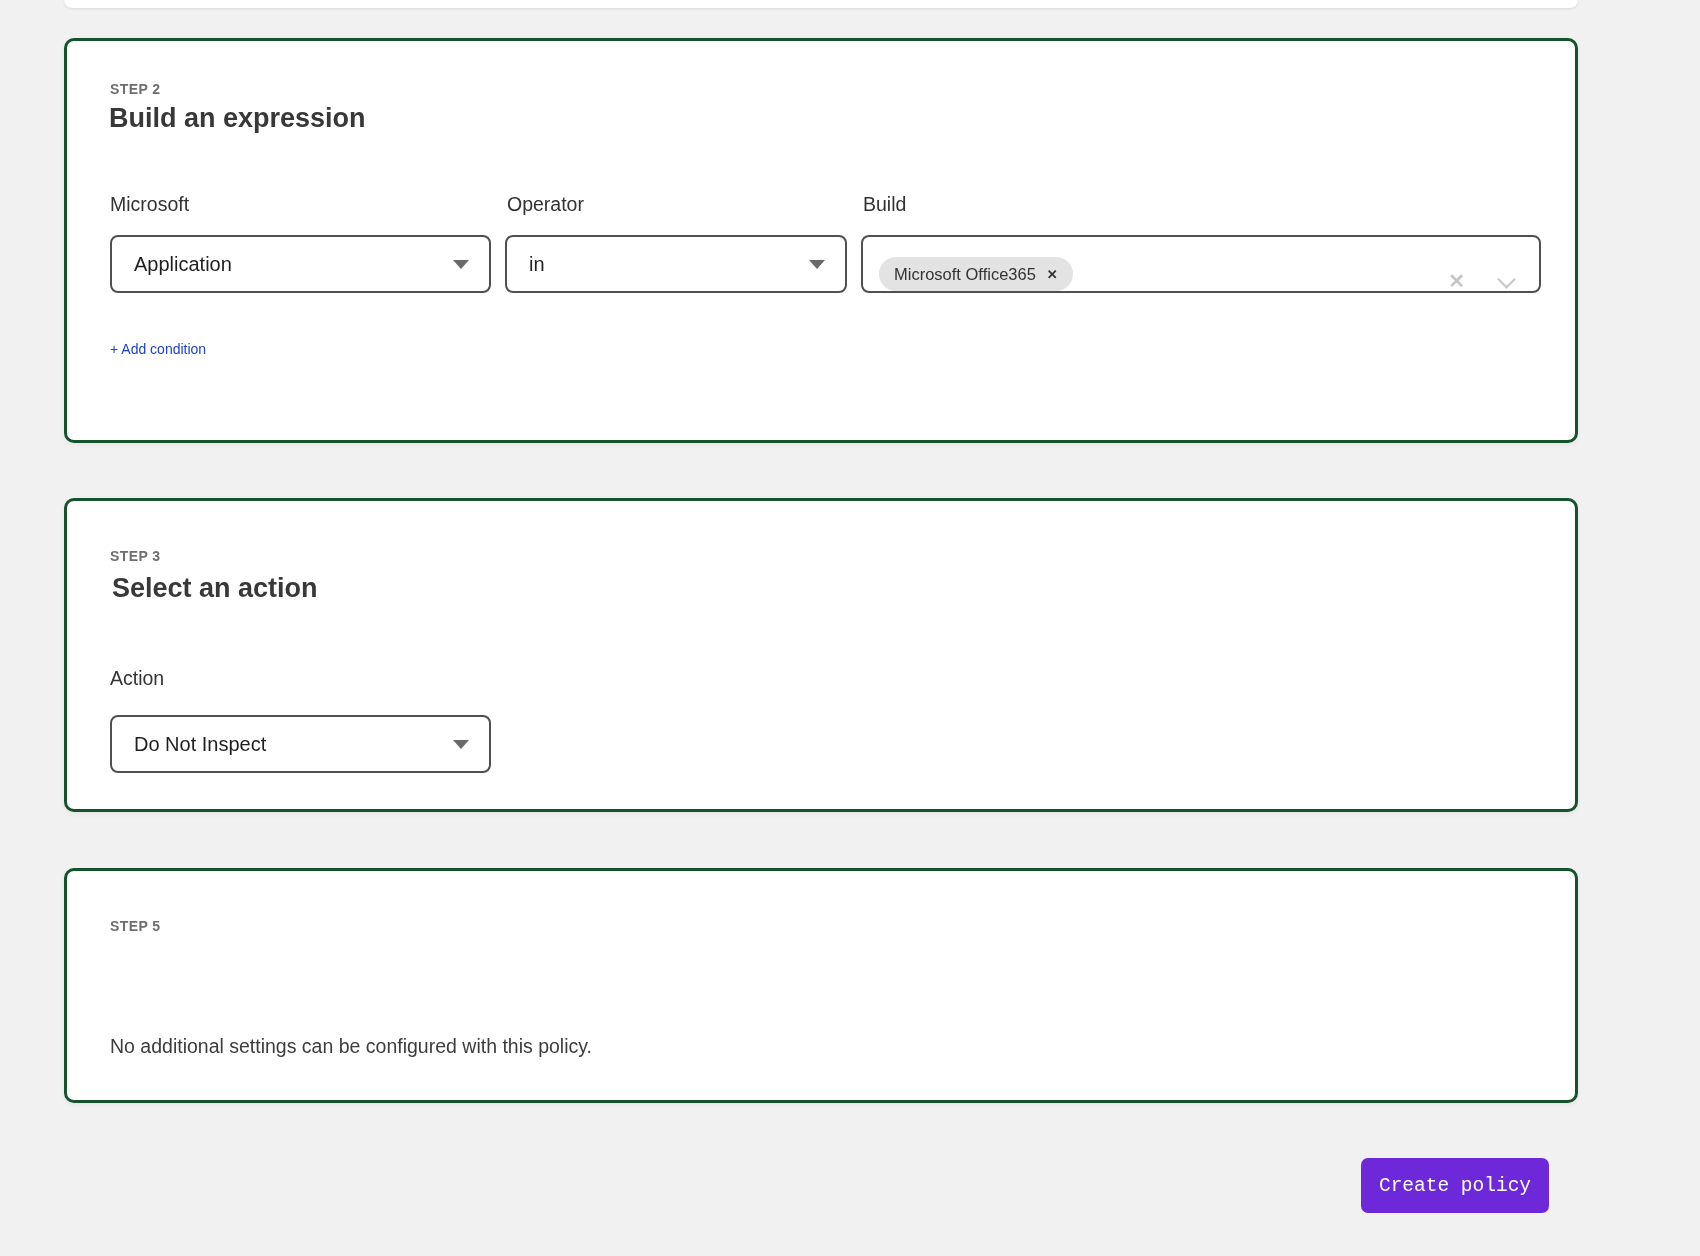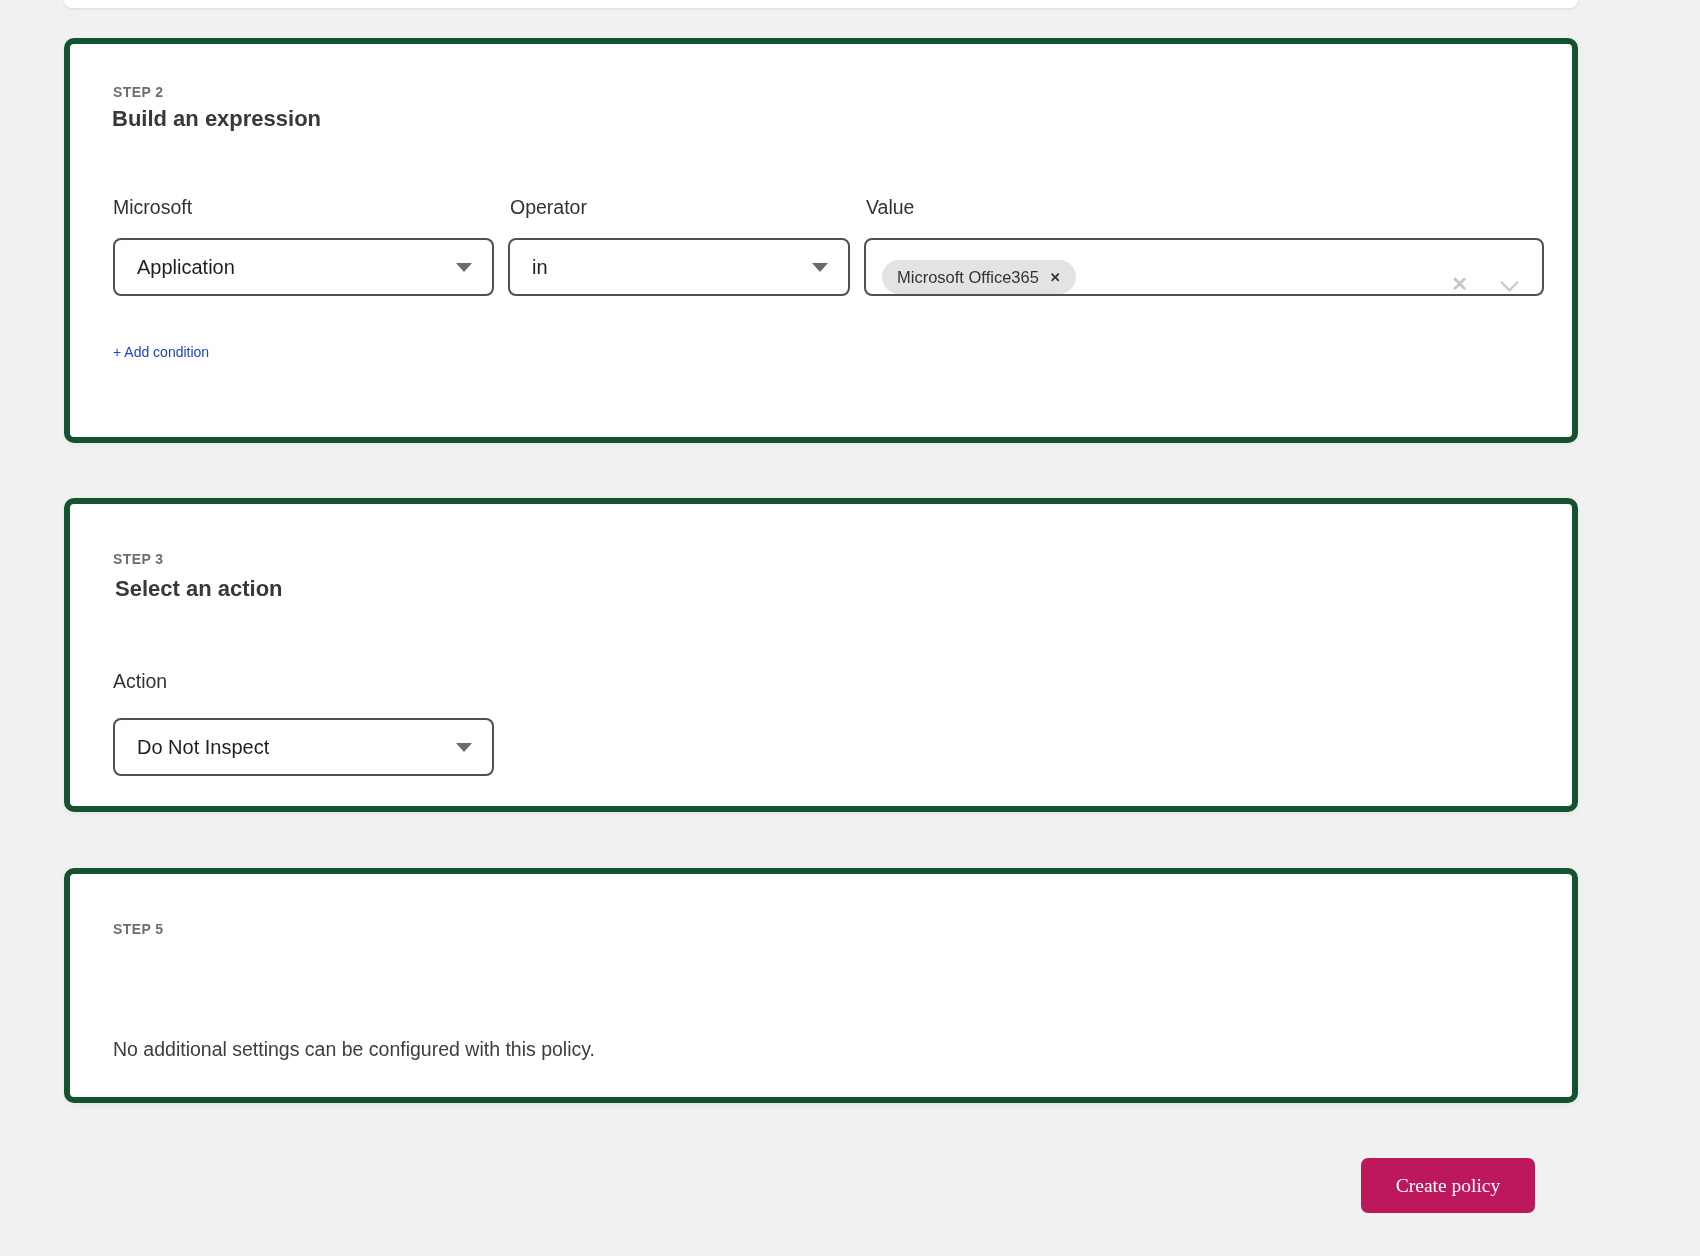--- a/index.html
+++ b/index.html
@@ -12,35 +12,35 @@
   }
 
   .top-sliver {
     position: absolute; top: 0; left: 64px; width: 1514px; height: 8px;
     background: #ffffff; border-radius: 0 0 10px 10px;
     box-shadow: 0 1px 3px rgba(0,0,0,0.10);
   }
 
   .card {
     position: absolute; left: 64px; width: 1514px;
-    background: #ffffff; border: 6px solid #14532d; border-radius: 10px;
+    background: #ffffff; border: 3px solid #14532d; border-radius: 10px;
     box-shadow: 0 2px 5px rgba(0,0,0,0.05);
     box-sizing: border-box;
   }
   #card-step2 { top: 38px;  height: 405px; }
   #card-step3 { top: 498px; height: 314px; }
   #card-step4 { top: 868px; height: 235px; }
 
   .step-label {
     position: absolute; left: 43px;
     font-size: 14px; font-weight: bold; color: #6e6e6e; letter-spacing: 0.4px;
   }
   .card-title {
     position: absolute; left: 42px;
-    font-size: 22px; font-weight: bold; color: #383838;
+    font-size: 27px; font-weight: bold; color: #383838;
   }
   .field-label {
     position: absolute;
     font-size: 19.5px; color: #333333;
   }
 
   .select-box {
     position: absolute; height: 58px;
     background: #ffffff; border: 2px solid #505050; border-radius: 8px;
     display: flex; align-items: center;
@@ -79,37 +79,37 @@
     position: absolute; left: 43px; top: 300px;
     font-size: 14px; color: #1d43c8; cursor: pointer; text-decoration: none;
   }
 
   .note {
     position: absolute; left: 43px;
     font-size: 19.5px; color: #3d3d3d;
   }
 
   .create-btn {
-    position: absolute; left: 1361px; top: 1158px; width: 174px; height: 55px;
-    background: #be185d; color: #ffffff; border: none; border-radius: 7px;
-    font-size: 19.5px; font-family: Liberation Serif, serif; cursor: pointer;
+    position: absolute; left: 1361px; top: 1158px; width: 188px; height: 55px;
+    background: #6d28d9; color: #ffffff; border: none; border-radius: 7px;
+    font-size: 19.5px; font-family: Liberation Mono, monospace; cursor: pointer;
   }
 </style>
 </head>
 <body>
 
 <div class="top-sliver"></div>
 
 <section class="card" id="card-step2">
   <div class="step-label" style="top:40px">STEP 2</div>
   <h1 class="card-title" style="top:62px; margin:0;">Build an expression</h1>
 
   <div class="field-label" style="top:152px; left:43px">Microsoft</div>
   <div class="field-label" style="top:152px; left:440px">Operator</div>
-  <div class="field-label" style="top:152px; left:796px">Value</div>
+  <div class="field-label" style="top:152px; left:796px">Build</div>
 
   <div class="select-box" style="top:194px; left:43px; width:381px">
     <span>Application</span>
     <span class="tri"></span>
   </div>
 
   <div class="select-box" style="top:194px; left:438px; width:342px">
     <span>in</span>
     <span class="tri"></span>
   </div>

